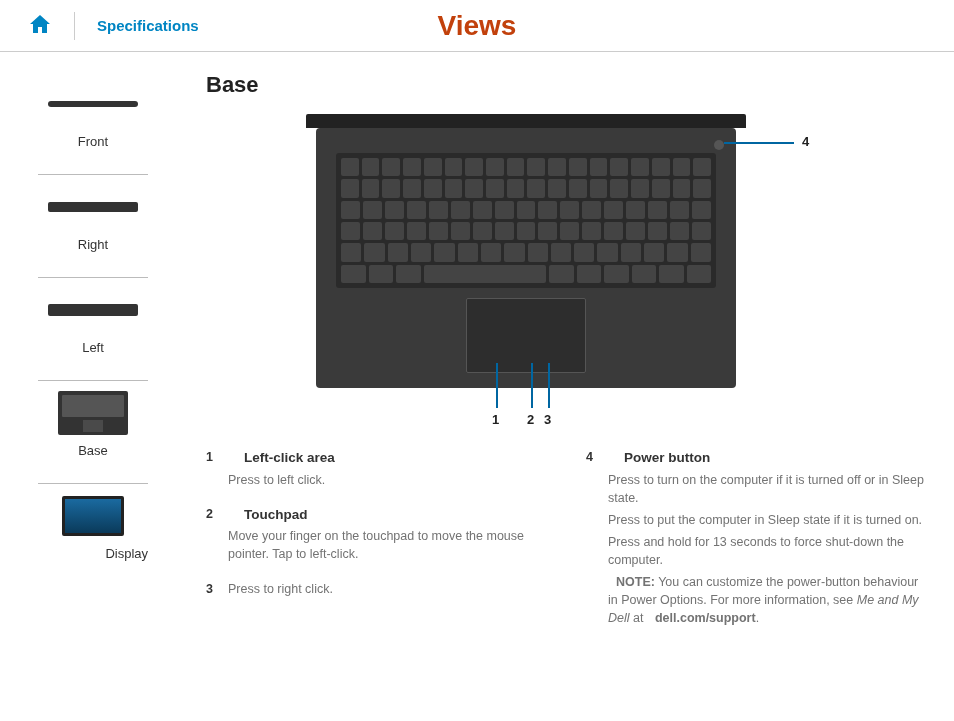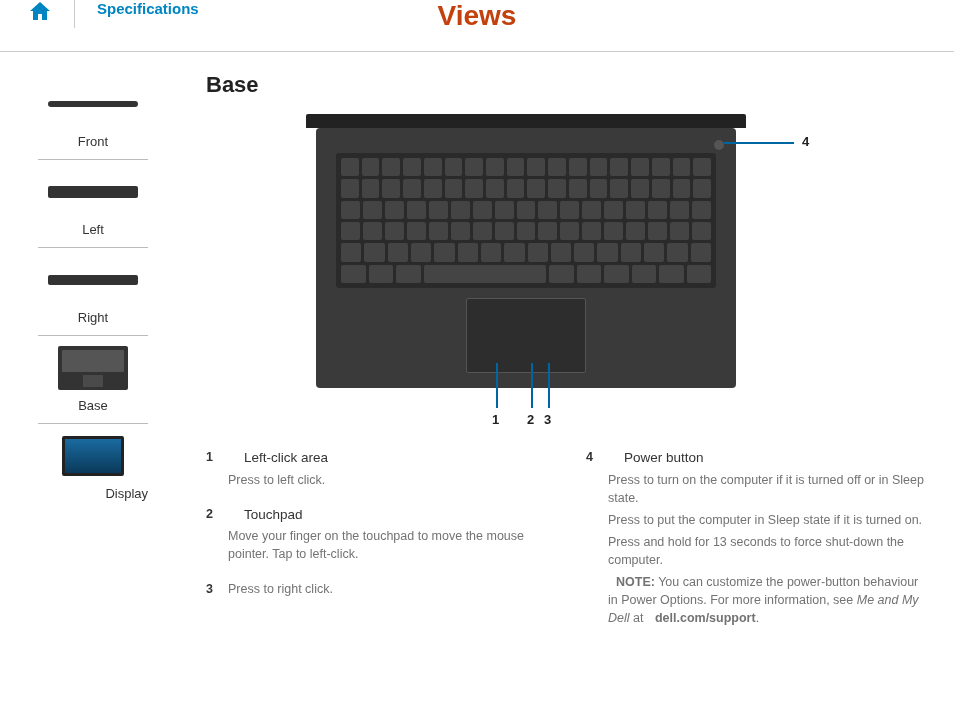--- a/index.html
+++ b/index.html
@@ -1,45 +1,45 @@
 <!DOCTYPE html>
 <html><head>
 <meta charset="utf-8">
 <style>
   * { box-sizing: border-box; margin: 0; padding: 0; }
   body { font-family: "Segoe UI", Arial, sans-serif; color: #333; width: 954px; height: 721px; overflow: hidden; background: #fff; }
-  .header { display: flex; align-items: flex-start; height: 52px; border-bottom: 1px solid #ccc; padding: 0 28px; position: relative; }
+  .header { display: flex; align-items: center; height: 52px; border-bottom: 1px solid #ccc; padding: 0 28px; position: relative; }
   .home-icon { color: #0085c3; cursor: pointer; }
   .divider { border-left: 1px solid #ccc; height: 28px; margin: 0 22px; }
   .spec-link { color: #0085c3; font-weight: 600; font-size: 15px; cursor: pointer; }
   .title { position: absolute; left: 50%; transform: translateX(-50%); font-size: 28px; font-weight: 700; color: #c2410c; }
   .content { display: flex; padding: 20px 28px 0 28px; }
   .sidebar { width: 130px; display: flex; flex-direction: column; align-items: center; }
-  .thumb { display: flex; flex-direction: column; align-items: center; width: 110px; padding: 8px 0 10px 0; border-bottom: 1px solid #bbb; cursor: pointer; }
+  .thumb { display: flex; flex-direction: column; align-items: center; width: 110px; padding: 8px 0 25px 0; border-bottom: 1px solid #bbb; cursor: pointer; }
   .thumb:last-child { border-bottom: none; align-items: flex-end; }
   .thumb-img { display: flex; align-items: center; justify-content: center; height: 48px; width: 100%; }
   .thumb-label { font-size: 13px; color: #333; margin-top: 6px; }
   .main { flex: 1; padding-left: 48px; }
   .section-title { font-size: 22px; font-weight: 700; color: #222; margin-bottom: 20px; }
   .diagram-wrap { position: relative; width: 640px; height: 310px; margin-left: 40px; }
   .laptop-base { position: absolute; top: 10px; left: 70px; width: 420px; height: 260px; background: #3a3a3a; border-radius: 4px; }
   .laptop-hinge { position: absolute; top: -14px; left: -10px; right: -10px; height: 14px; background: #222; border-radius: 2px 2px 0 0; }
   .keyboard { position: absolute; top: 25px; left: 20px; right: 20px; height: 135px; background: #2a2a2a; border-radius: 3px; display: flex; flex-direction: column; gap: 3px; padding: 5px; }
   .kb-row { flex: 1; display: flex; gap: 3px; }
   .kb-row span { flex: 1; background: #444; border-radius: 2px; }
   .touchpad { position: absolute; bottom: 15px; left: 50%; transform: translateX(-50%); width: 120px; height: 75px; background: #2d2d2d; border: 1px solid #555; border-radius: 2px; }
   .power-btn { position: absolute; top: 12px; right: 12px; width: 10px; height: 10px; background: #555; border-radius: 50%; }
   .callout-line { position: absolute; background: #0066a1; }
   .callout-num { position: absolute; font-weight: 700; font-size: 13px; color: #222; }
   .feature-cols { display: flex; gap: 40px; margin-top: 20px; }
   .feature-col { flex: 1; font-size: 12.5px; line-height: 1.45; }
   .feature-item { display: flex; margin-bottom: 12px; }
   .feature-num { width: 22px; font-weight: 700; flex-shrink: 0; }
   .feature-body { flex: 1; }
-  .feature-title { font-weight: 400; margin-bottom: 3px; font-size: 13.5px; padding-left: 16px; }
+  .feature-title { font-weight: 700; margin-bottom: 3px; font-size: 13.5px; padding-left: 16px; }
   .feature-desc p { margin-bottom: 4px; color: #737373; }
   .feature-desc em { font-style: italic; }
   .feature-desc strong { font-weight: 700; padding-left: 8px; }
   
   .mini-box { background: #333; border-radius: 2px; }
   .mini-screen { background: linear-gradient(#1a6aa0,#0a3a5a); border: 3px solid #222; border-radius: 2px; }
 </style>
 </head>
 <body>
 
@@ -59,30 +59,30 @@
 
     <div class="thumb">
       <div class="thumb-img">
         <div class="mini-box" style="width:90px;height:6px;border-radius:3px;"></div>
       </div>
       <div class="thumb-label">Front</div>
     </div>
 
     <div class="thumb">
       <div class="thumb-img">
+        <div class="mini-box" style="width:90px;height:10px;"></div>
+      </div>
+      <div class="thumb-label">Right</div>
+    </div>
+
+    <div class="thumb">
+      <div class="thumb-img">
         <div class="mini-box" style="width:90px;height:12px;"></div>
       </div>
       <div class="thumb-label">Left</div>
-    </div>
-
-    <div class="thumb">
-      <div class="thumb-img">
-        <div class="mini-box" style="width:90px;height:10px;"></div>
-      </div>
-      <div class="thumb-label">Right</div>
     </div>
 
     <div class="thumb">
       <div class="thumb-img">
         <div class="mini-box" style="width:70px;height:44px;position:relative;">
           <div style="position:absolute;top:4px;left:4px;right:4px;height:22px;background:#555;border-radius:1px;"></div>
           <div style="position:absolute;bottom:3px;left:50%;transform:translateX(-50%);width:20px;height:12px;background:#4a4a4a;"></div>
         </div>
       </div>
       <div class="thumb-label">Base</div>

